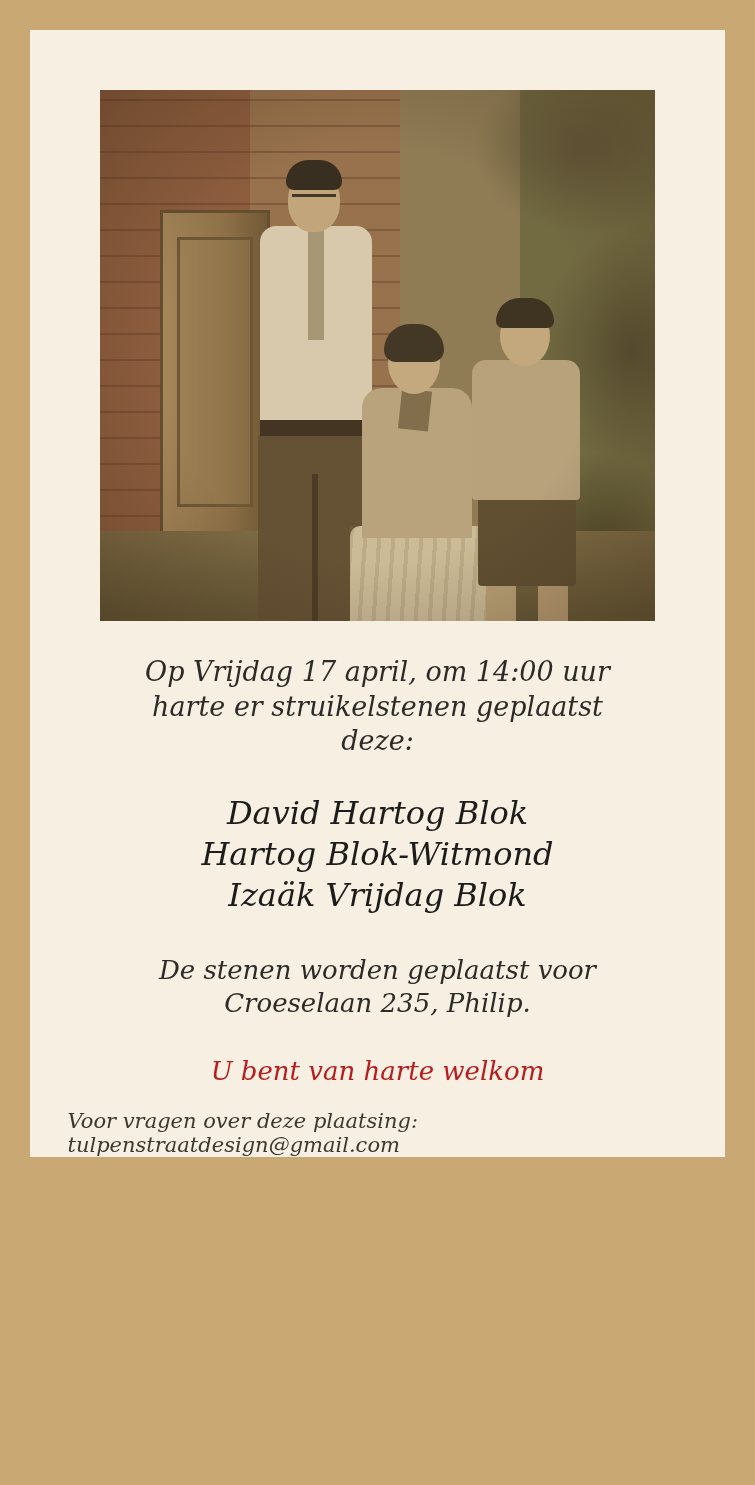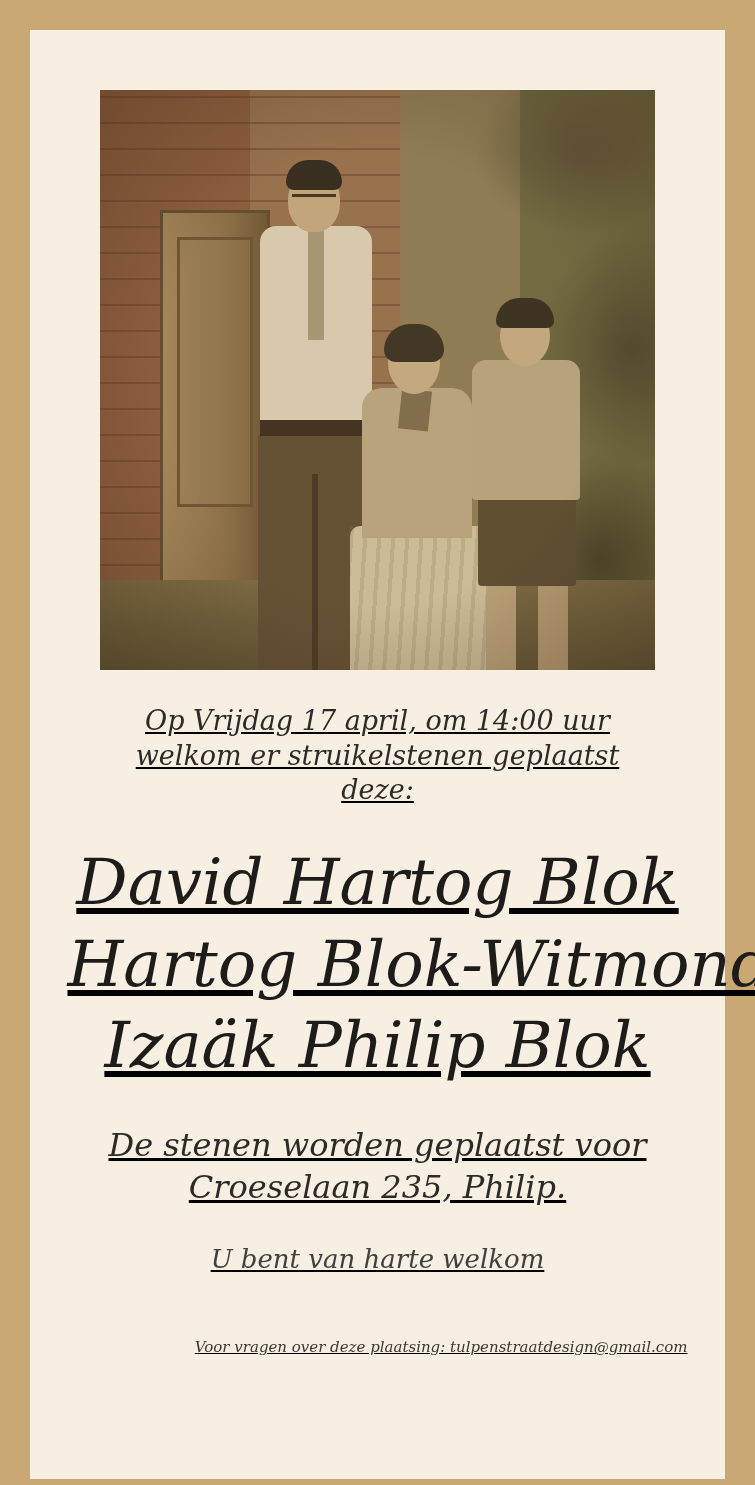--- a/index.html
+++ b/index.html
@@ -11,28 +11,27 @@
     height: 1485px;
     background: #c9a873;
     font-family: "DejaVu Serif", serif;
     overflow: hidden;
   }
   .card {
     position: absolute;
     left: 30px;
     top: 30px;
     width: 695px;
-    height: 1449px;
+    height: 1127px;
     background: #f7f0e2;
     box-sizing: border-box;
     padding: 0;
     display: flex;
     flex-direction: column;
     align-items: center;
-    text-decoration: underline;
   }
   .photo-frame {
     margin-top: 60px;
     width: 555px;
     height: 580px;
     position: relative;
     overflow: hidden;
     background: #8d7550;
   }
   
@@ -111,48 +110,48 @@
     color: #2c2b28;
   }
   .names {
     margin-top: 34px;
     width: 620px;
     text-align: center;
     font-style: italic;
     color: #1d1c1a;
   }
   .names .nm {
-    font-size: 64px;
+    font-size: 32px;
     line-height: 1.28;
     white-space: nowrap;
   }
   .place {
     margin-top: 38px;
     width: 580px;
     text-align: center;
     font-style: italic;
-    font-size: 32px;
+    font-size: 26px;
     line-height: 1.3;
     color: #2c2b28;
   }
   .welcome {
     margin-top: 34px;
     width: 580px;
     text-align: center;
     font-style: italic;
     font-size: 26px;
     line-height: 1.3;
-    color: #404040;
+    color: #b91c1c;
   }
   .contact {
-    margin-top: 62px;
+    margin-top: 20px;
     width: 620px;
-    text-align: right;
-    font-style: italic;
-    font-size: 15px;
+    text-align: left;
+    font-style: italic;
+    font-size: 21px;
     color: #3a382f;
   }
 </style>
 </head>
 <body>
 
 <div class="card">
 
   <div class="photo-frame">
     <div class="photo"></div>
@@ -180,28 +179,28 @@
     <div class="boy-shirt"></div>
     <div class="boy-head"></div>
     <div class="boy-hair"></div>
 
     <div class="photo-sepia"></div>
     <div class="photo-vignette"></div>
   </div>
 
   <div class="intro">
     <div>Op Vrijdag 17 april, om 14:00 uur</div>
-    <div>welkom er struikelstenen geplaatst</div>
+    <div>harte er struikelstenen geplaatst</div>
     <div>deze:</div>
   </div>
 
   <div class="names">
     <div class="nm">David Hartog Blok</div>
     <div class="nm">Hartog Blok-Witmond</div>
-    <div class="nm">Izaäk Philip Blok</div>
+    <div class="nm">Izaäk Vrijdag Blok</div>
   </div>
 
   <div class="place">
     <div>De stenen worden geplaatst voor</div>
     <div>Croeselaan 235, Philip.</div>
   </div>
 
   <div class="welcome">
     <div>U bent van harte welkom</div>
   </div>

